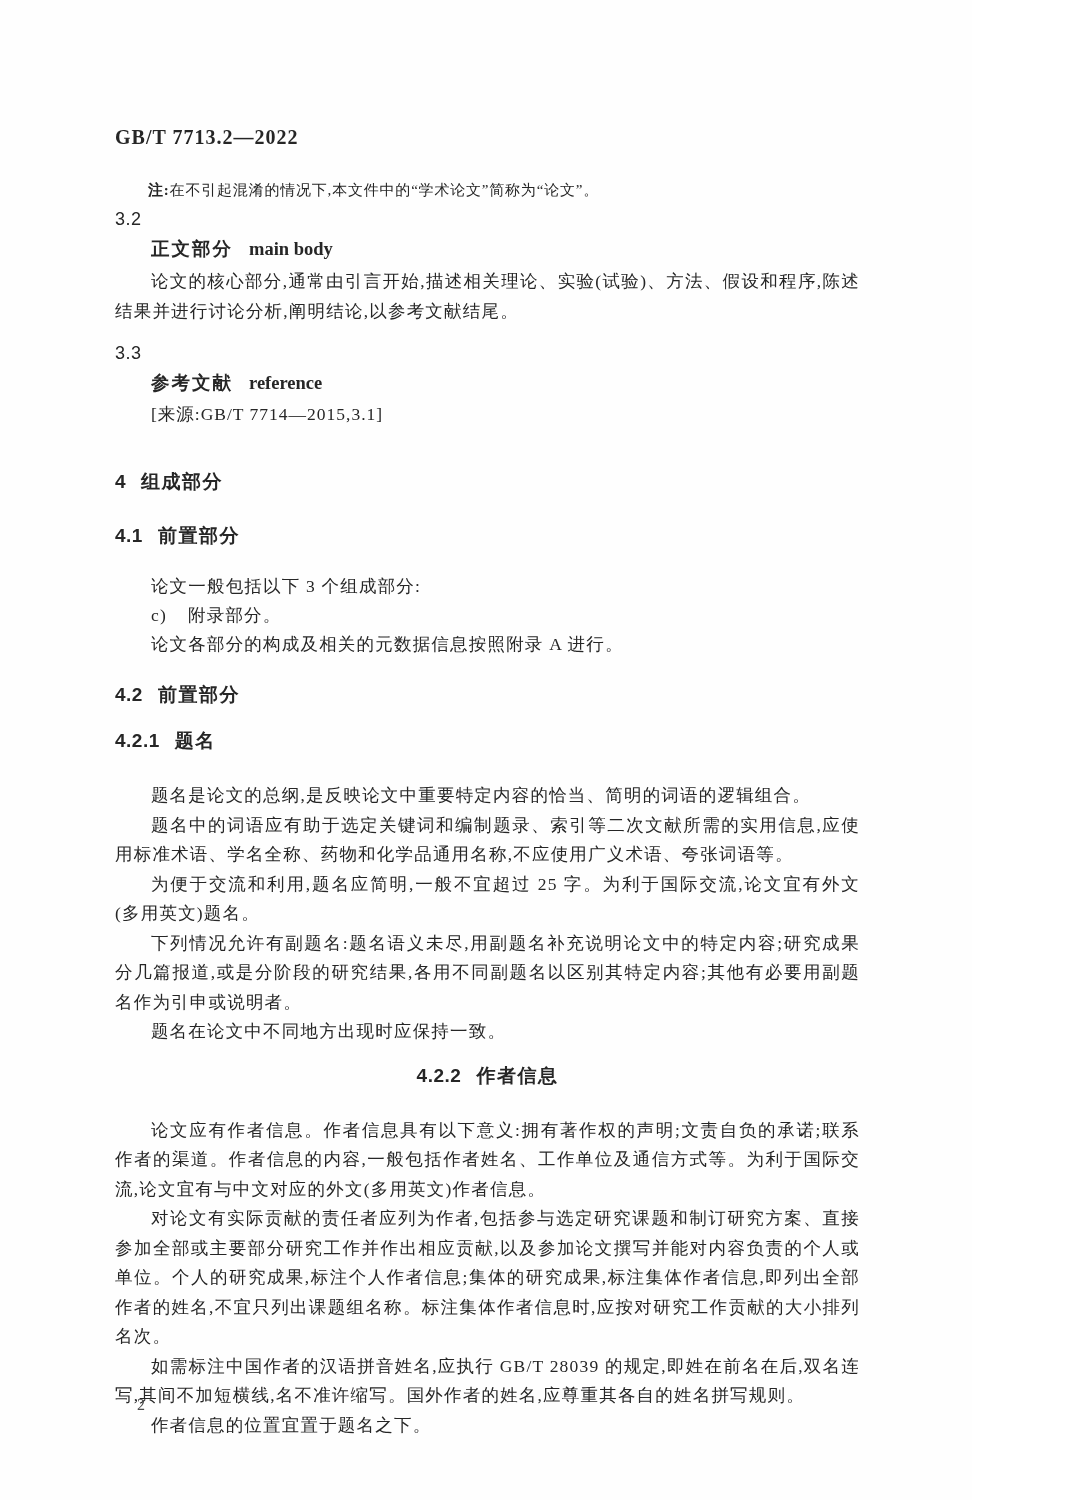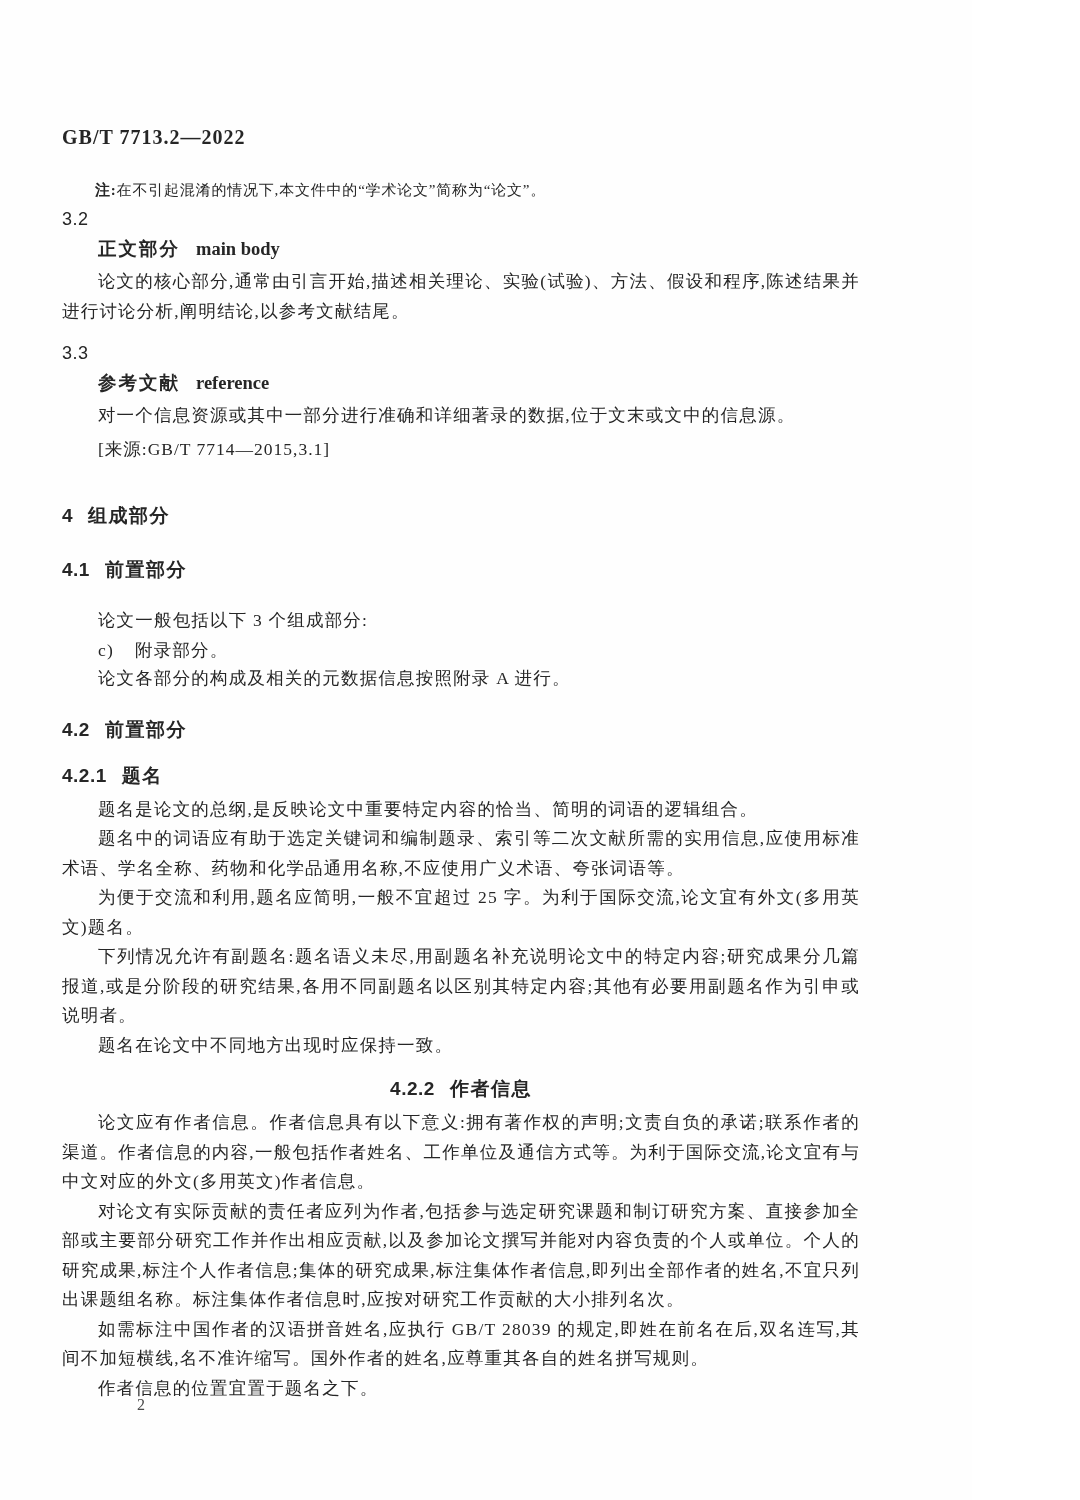--- a/index.html
+++ b/index.html
@@ -2,21 +2,21 @@
 <html><head>
 <meta charset="utf-8">
 <style>
   html, body { margin: 0; padding: 0; background: #ffffff; }
   .page {
     position: relative;
     width: 972px;
     height: 1500px;
     background: #fefefe;
     box-sizing: border-box;
-    padding: 125px 112px 0 62px;
+    padding: 125px 112px 0 115px;
     color: #262626;
     font-family: "Liberation Serif", "DejaVu Serif", serif;
     overflow: hidden;
   }
   .std-header {
     font-family: "Liberation Serif", "DejaVu Serif", serif;
     font-weight: bold;
     font-size: 20px;
     letter-spacing: 1px;
     line-height: 24px;
@@ -77,21 +77,21 @@
     line-height: 25px;
     letter-spacing: 1.5px;
   }
   .h-num { margin-right: 15px; letter-spacing: 0.5px; }
   .h-sec4   { margin-top: 39px; }
   .h-sec41  { margin-top: 29px; }
   .h-sec42  { margin-top: 23px; }
   .h-sec421 { margin-top: 21px; }
   .h-sec422 { margin-top: 16px; text-align: center; }
   .intro { margin-top: 24px; }
-  .first-para { margin-top: 7px; }
+  .first-para { margin-top: 28px; }
   .list-item {
     padding-left: 36px;
     font-size: 17.5px;
     line-height: 28.8px;
     letter-spacing: 1.2px;
   }
   .li-first { margin-top: 2px; }
   .marker { display: inline-block; width: 37px; }
   .page-number {
     position: absolute;
@@ -114,21 +114,20 @@
   <div class="clause-num cn-32">3.2</div>
   <div class="term-line">
     <span class="term-zh">正文部分</span><span class="term-en">main body</span>
   </div>
   <p class="para def">论文的核心部分,通常由引言开始,描述相关理论、实验(试验)、方法、假设和程序,陈述结果并进行讨论分析,阐明结论,以参考文献结尾。</p>
 
   <div class="clause-num cn-33">3.3</div>
   <div class="term-line">
     <span class="term-zh">参考文献</span><span class="term-en">reference</span>
   </div>
-  <p class="para def">对一个信息资源或其中一部分进行准确和详细著录的数据,位于文末或文中的信息源。</p>
   <div class="source-line">[来源:GB/T 7714—2015,3.1]</div>
 
   <div class="heading h-sec4">
     <span class="h-num">4</span><span>组成部分</span>
   </div>
 
   <div class="heading h-sec41">
     <span class="h-num">4.1</span><span>前置部分</span>
   </div>
   <p class="para intro">论文一般包括以下 3 个组成部分:</p>

